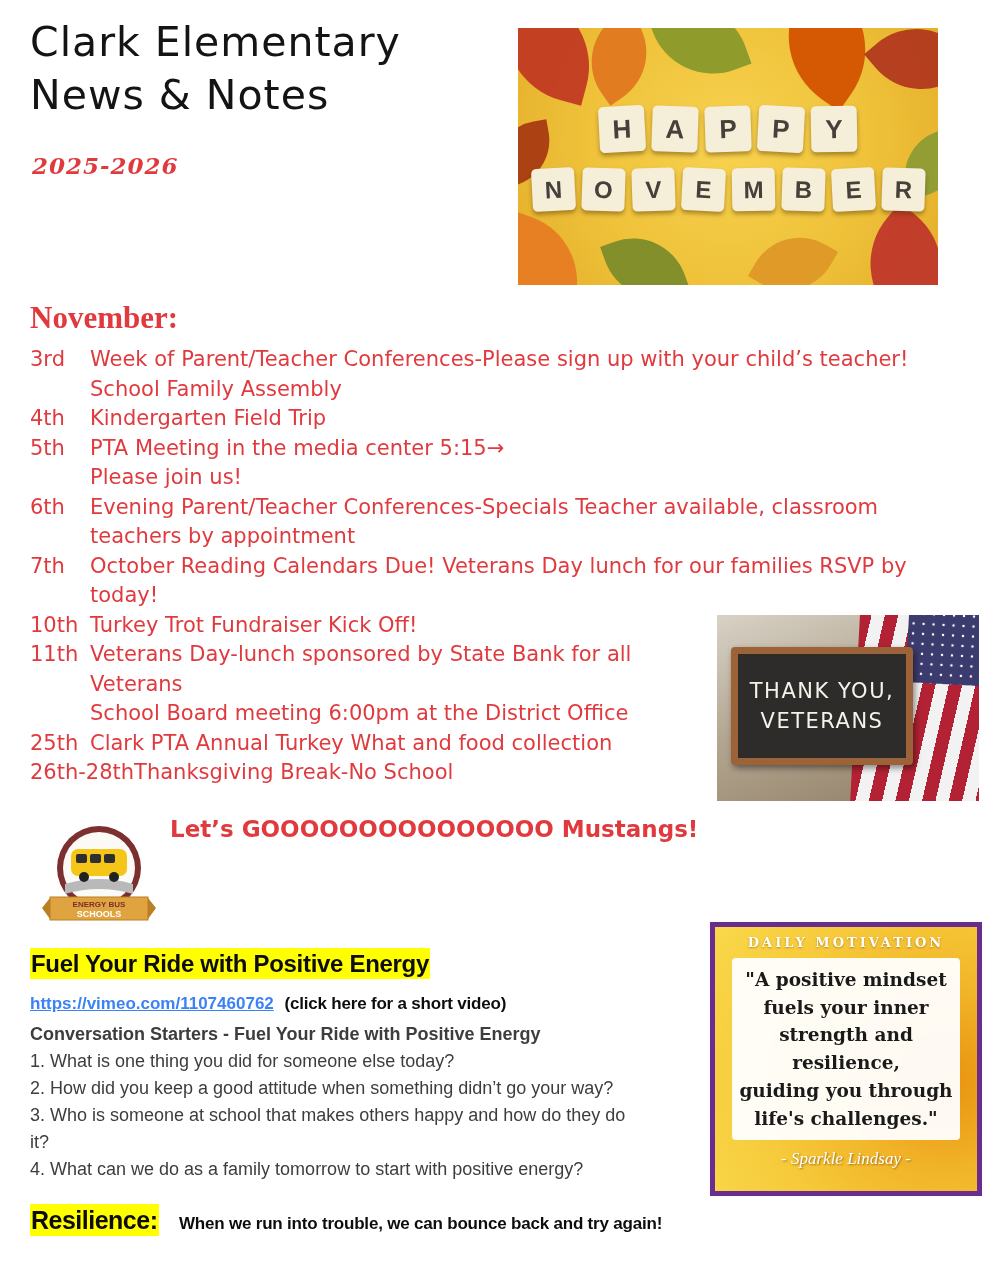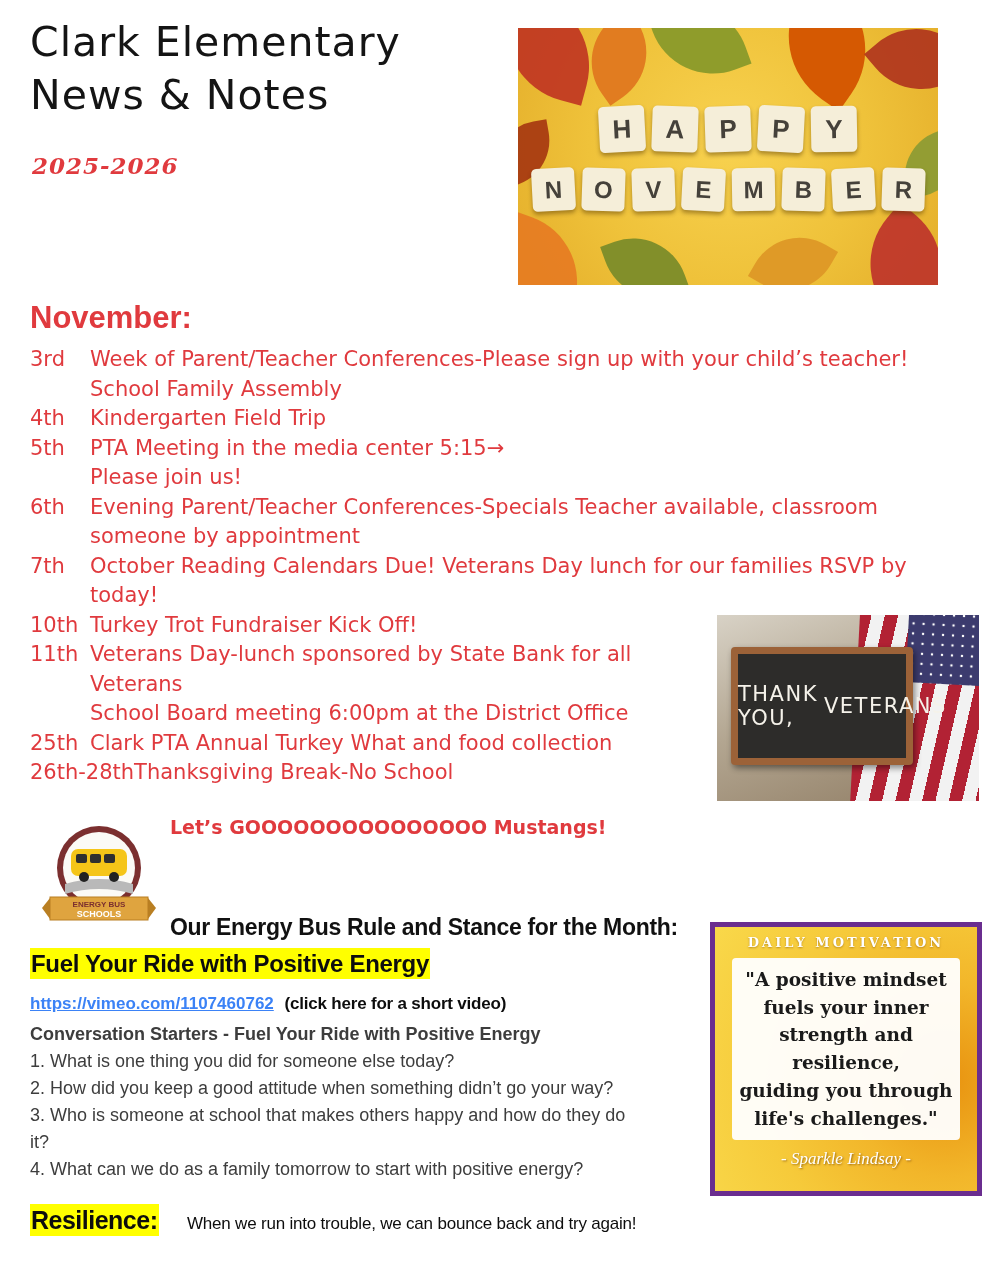--- a/index.html
+++ b/index.html
@@ -50,21 +50,21 @@
     width: 46px; height: 46px; background: #f5eed9; color: #45413a;
     font: 700 26px "Liberation Sans", sans-serif;
     display: inline-flex; align-items: center; justify-content: center;
     border-radius: 5px; box-shadow: 0 3px 4px rgba(80, 50, 0, .45);
   }
   .tile-row2 .tile { width: 43px; height: 43px; font-size: 24px; }
 
   
   .nov-heading {
     position: absolute; left: 30px; top: 300px;
-    font-family: Liberation Sans, sans-serif; font-weight: 700;
+    font-family: Liberation Serif, serif; font-weight: 700;
     font-size: 31px; color: #e03a3e;
   }
   .events {
     position: absolute; left: 30px; top: 345px; width: 935px;
     font-family: "DejaVu Sans", sans-serif; font-size: 21px;
     line-height: 29.5px; color: #e03a3e;
   }
   .event-row { display: flex; }
   .event-date { min-width: 60px; flex-shrink: 0; }
   .event-text { white-space: pre-line; }
@@ -84,33 +84,33 @@
   .canton {
     position: absolute; right: 0; top: 0; width: 64%; height: 36%;
     background-color: #3c3b6e;
     background-image: radial-gradient(#ffffff 1.4px, transparent 1.6px);
     background-size: 10px 10px;
   }
   .chalkboard {
     position: absolute; left: 14px; top: 32px; width: 182px; height: 118px;
     background: #2d2c2a; border: 7px solid #9c6238; border-radius: 4px;
     box-shadow: 2px 3px 6px rgba(0,0,0,.45);
-    display: flex; flex-direction: row; align-items: center; 
+    display: flex; flex-direction: column; align-items: center; justify-content: center;
     gap: 6px;
   }
   .chalk-line {
     color: #f5f2ea; font-family: "DejaVu Sans", sans-serif;
     font-size: 21px; letter-spacing: 1.5px;
   }
 
   
   .cheer {
     position: absolute; left: 170px; top: 816px;
     font-family: "DejaVu Sans", sans-serif; font-weight: 700;
-    font-size: 19px; color: #e03a3e;
+    font-size: 23px; color: #e03a3e;
   }
 
   
   .bus-logo { position: absolute; left: 40px; top: 824px; width: 118px; height: 106px; }
   .eb-heading {
     position: absolute; left: 170px; top: 914px;
     font-family: "Liberation Sans", sans-serif; font-weight: 700;
     font-size: 23px; color: #111111; letter-spacing: -0.3px;
   }
   .eb-rule {
@@ -156,21 +156,21 @@
     font-size: 17px; color: #ffffff; text-shadow: 1px 1px 2px rgba(120, 70, 0, .7);
   }
 
   
   .resilience { position: absolute; left: 30px; top: 1206px; }
   .res-label {
     font-family: "Liberation Sans", sans-serif; font-weight: 700;
     font-size: 25px; color: #0d0d0d; letter-spacing: -0.5px;
   }
   .res-text {
-    font-weight: 400; font-size: 17px; color: #0d0d0d; margin-left: 24px;
+    font-weight: 700; font-size: 17px; color: #0d0d0d; margin-left: 16px;
     letter-spacing: -0.2px;
   }
 </style>
 </head>
 <body>
 
 <div class="page">
 
   <h1 class="title">Clark Elementary
 News &amp; Notes</h1>
@@ -222,21 +222,21 @@
       <span class="event-text">Kindergarten Field Trip</span>
     </div>
     <div class="event-row">
       <span class="event-date">5th</span>
       <span class="event-text">PTA Meeting in the media center 5:15→
 Please join us!</span>
     </div>
     <div class="event-row">
       <span class="event-date">6th</span>
       <span class="event-text">Evening Parent/Teacher Conferences-Specials Teacher available, classroom
-someone by appointment</span>
+teachers by appointment</span>
     </div>
     <div class="event-row">
       <span class="event-date">7th</span>
       <span class="event-text">October Reading Calendars Due! Veterans Day lunch for our families RSVP by
 today!</span>
     </div>
     <div class="event-row">
       <span class="event-date">10th</span>
       <span class="event-text">Turkey Trot Fundraiser Kick Off!</span>
     </div>
@@ -280,21 +280,20 @@
       <circle cx="44" cy="53" r="5" fill="#222222"></circle>
       <circle cx="74" cy="53" r="5" fill="#222222"></circle>
       <polygon points="10,74 2,84 10,95" fill="#b97f22"></polygon>
       <polygon points="108,74 116,84 108,95" fill="#b97f22"></polygon>
       <rect x="10" y="73" width="98" height="23" fill="#dfa43f" stroke="#b97f22" stroke-width="1"></rect>
       <text x="59" y="83" text-anchor="middle" font-family="Liberation Sans, sans-serif" font-size="8" font-weight="bold" fill="#7b2f2f">ENERGY BUS</text>
       <text x="59" y="93" text-anchor="middle" font-family="Liberation Sans, sans-serif" font-size="9" font-weight="bold" fill="#ffffff">SCHOOLS</text>
     </svg>
   </div>
 
-  <div class="eb-heading">Our Energy Bus Rule and Stance for the Month:</div>
 
   <div class="eb-rule">
     <span class="hl">Fuel Your Ride with Positive Energy</span>
   </div>
 
   <div class="video-line">
     <a href="#">https://vimeo.com/1107460762</a>
     <span class="video-note">(click here for a short video)</span>
   </div>
 

